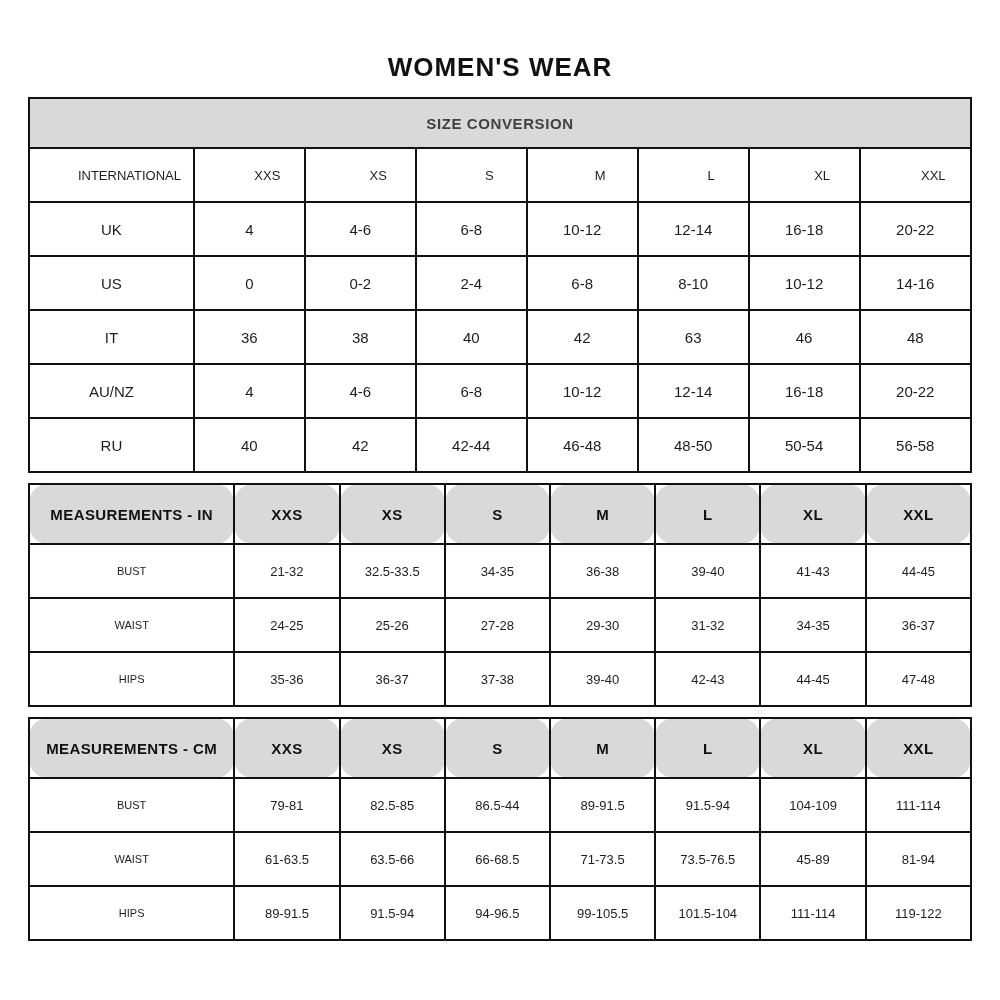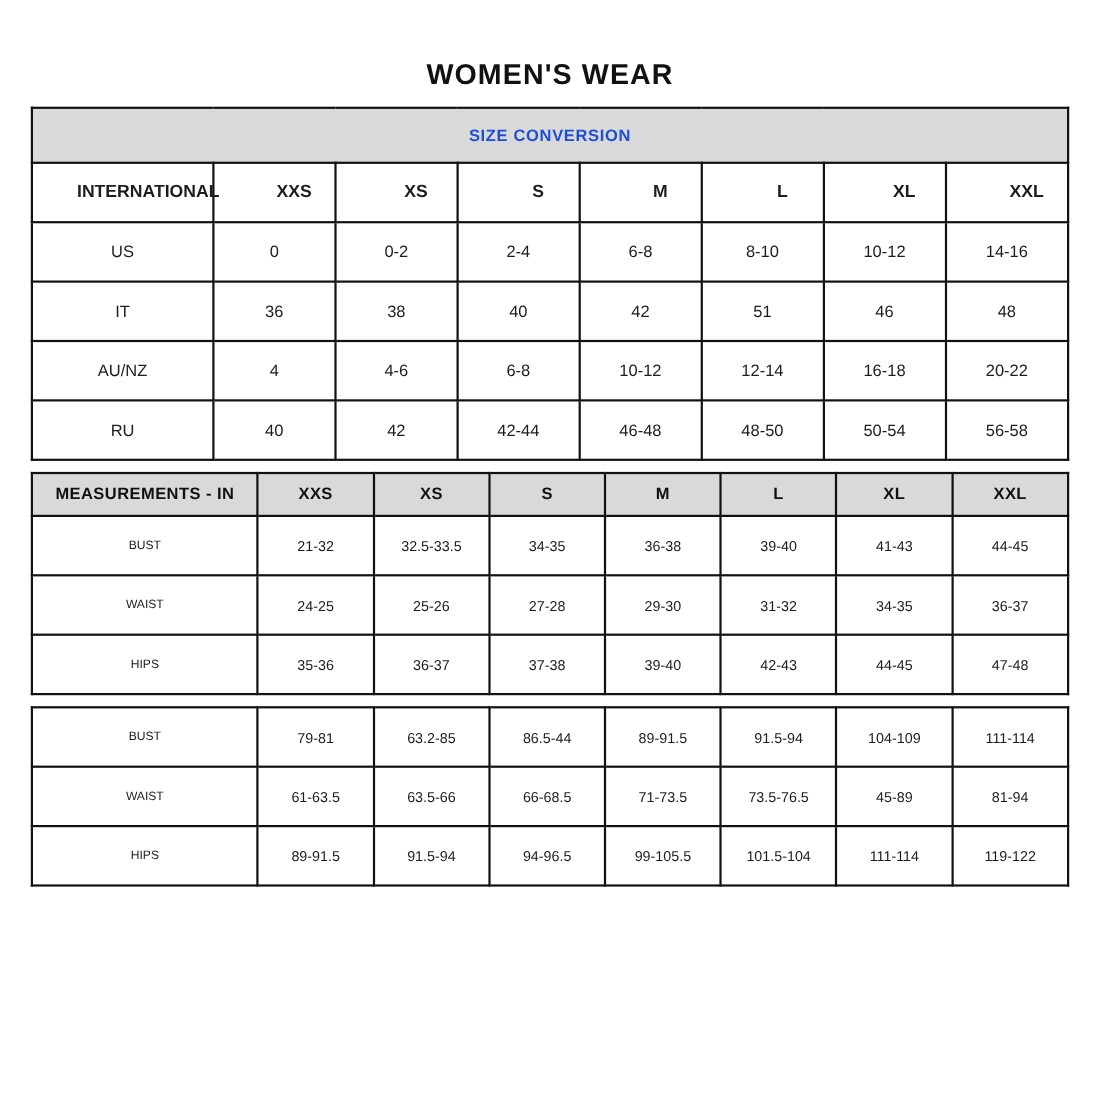--- a/index.html
+++ b/index.html
@@ -35,33 +35,34 @@
     color: #1d1d1d;
   }
 
   
   .t1 .span-header th {
     background: #d9d9d9;
     height: 50px;
     font-size: 15px;
     font-weight: 700;
     letter-spacing: 0.6px;
-    color: #1d4ed8;
-  }
-  .t1 .col-header td { height: 54px; font-size: 16px; font-weight: 700; padding-left: 40px; }
+    color: #404040;
+  }
+  .t1 .col-header td { height: 54px; font-size: 13px; font-weight: 400; padding-left: 40px; }
   .t1 .data-row td   { height: 54px; font-size: 15px; font-weight: 400; }
 
   
   .tm .head-row th {
     background: #d9d9d9;
-    height: 39px;
+    height: 60px;
     font-size: 15px;
     font-weight: 700;
     letter-spacing: 0.4px;
     color: #111111;
+    border-radius: 19px;
   }
   .tm .data-row td { height: 54px; font-size: 13px; font-weight: 400; }
   .tm .data-row td.row-label { font-size: 11px; }
 </style>
 </head>
 <body>
 
 <div class="page">
 
   <div class="page-title">WOMEN'S WEAR</div>
@@ -85,36 +86,46 @@
       <td>INTERNATIONAL</td>
       <td>XXS</td>
       <td>XS</td>
       <td>S</td>
       <td>M</td>
       <td>L</td>
       <td>XL</td>
       <td>XXL</td>
     </tr>
     <tr class="data-row">
+      <td class="row-label">UK</td>
+      <td>4</td>
+      <td>4-6</td>
+      <td>6-8</td>
+      <td>10-12</td>
+      <td>12-14</td>
+      <td>16-18</td>
+      <td>20-22</td>
+    </tr>
+    <tr class="data-row">
       <td class="row-label">US</td>
       <td>0</td>
       <td>0-2</td>
       <td>2-4</td>
       <td>6-8</td>
       <td>8-10</td>
       <td>10-12</td>
       <td>14-16</td>
     </tr>
     <tr class="data-row">
       <td class="row-label">IT</td>
       <td>36</td>
       <td>38</td>
       <td>40</td>
       <td>42</td>
-      <td>51</td>
+      <td>63</td>
       <td>46</td>
       <td>48</td>
     </tr>
     <tr class="data-row">
       <td class="row-label">AU/NZ</td>
       <td>4</td>
       <td>4-6</td>
       <td>6-8</td>
       <td>10-12</td>
       <td>12-14</td>
@@ -194,24 +205,34 @@
       <col style="width:21.8%">
       <col style="width:11.17%">
         <col style="width:11.17%">
         <col style="width:11.17%">
       <col style="width:11.17%">
         <col style="width:11.17%">
         <col style="width:11.17%">
         <col style="width:11.18%">
     </colgroup>
     <tbody>
+        <tr class="head-row">
+      <th>MEASUREMENTS - CM</th>
+      <th>XXS</th>
+      <th>XS</th>
+      <th>S</th>
+      <th>M</th>
+      <th>L</th>
+      <th>XL</th>
+      <th>XXL</th>
+    </tr>
     <tr class="data-row">
       <td class="row-label">BUST</td>
       <td>79-81</td>
-      <td>63.2-85</td>
+      <td>82.5-85</td>
       <td>86.5-44</td>
       <td>89-91.5</td>
       <td>91.5-94</td>
       <td>104-109</td>
       <td>111-114</td>
     </tr>
     <tr class="data-row">
       <td class="row-label">WAIST</td>
       <td>61-63.5</td>
       <td>63.5-66</td>

